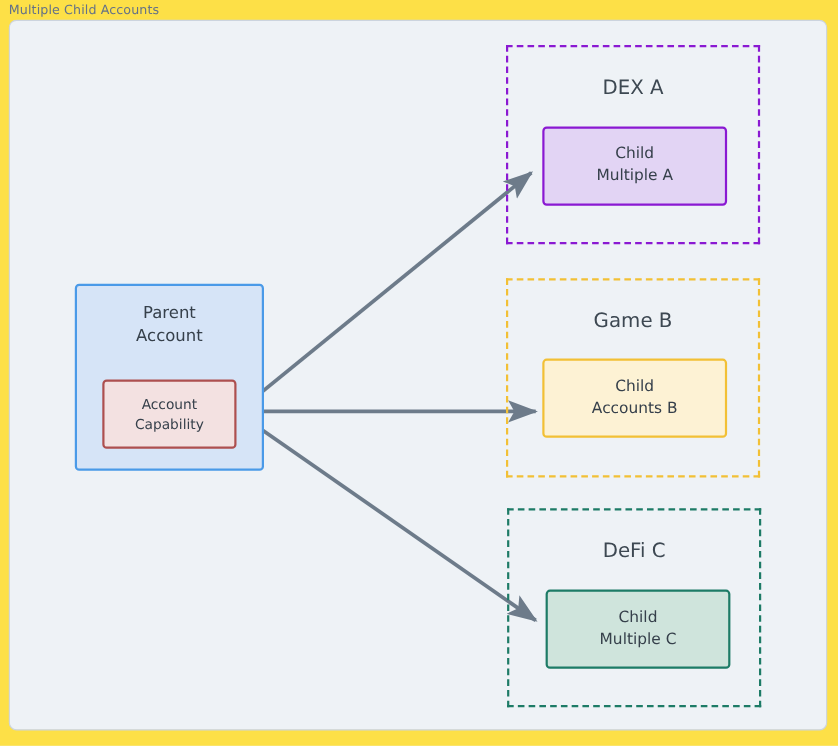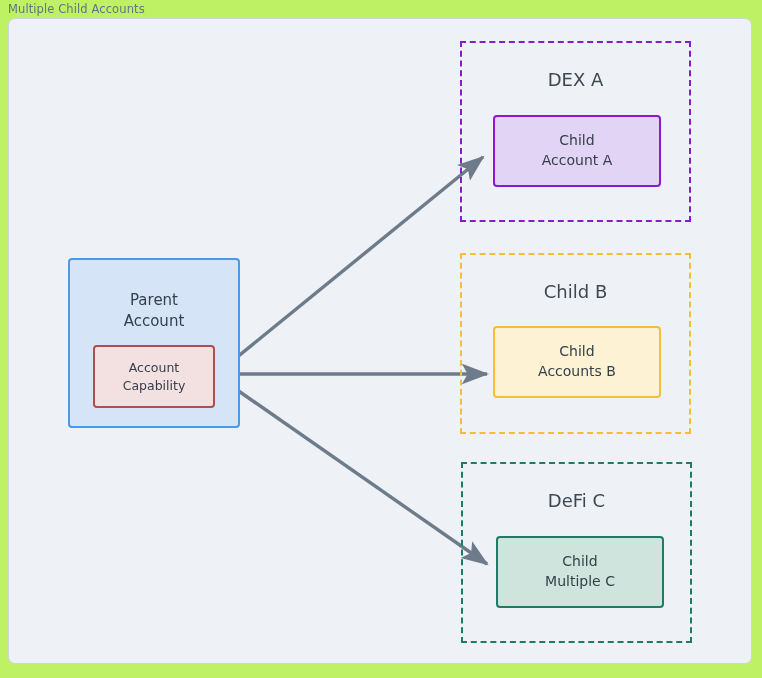--- a/index.html
+++ b/index.html
@@ -11,21 +11,21 @@
     width: 762px;
     height: 678px;
     overflow: hidden;
     font-family: "DejaVu Sans", "Liberation Sans", sans-serif;
   }
 
   #stage {
     position: relative;
     width: 762px;
     height: 678px;
-    background: #bef264;
+    background: #fde047;
   }
 
   
   .frame {
     position: absolute;
     left: 8px;
     top: 18px;
     width: 744px;
     height: 646px;
     box-sizing: border-box;
@@ -72,21 +72,21 @@
 
   
   .n-parent {
     left: 68px;
     top: 258px;
     width: 172px;
     height: 170px;
     background: #d6e4f7;
     border: 2px solid #4a9ae8;
     justify-content: flex-start;
-    padding-top: 30px;
+    padding-top: 14px;
     font-size: 15px;
     color: #36404b;
   }
 
   
   .n-cap {
     left: 93px;
     top: 345px;
     width: 122px;
     height: 63px;
@@ -186,40 +186,40 @@
     <line x1="220" y1="374" x2="487" y2="374" stroke="#6d7b8a" stroke-width="3.4" marker-end="url(#arrowhead)"></line>
 
     <line x1="220" y1="378" x2="487" y2="564" stroke="#6d7b8a" stroke-width="3.4" marker-end="url(#arrowhead)"></line>
   </svg>
 
   <div class="cluster c-dex">
     <div class="cluster-label">DEX A</div>
   </div>
 
   <div class="cluster c-defi">
-    <div class="cluster-label">Child B</div>
+    <div class="cluster-label">Game B</div>
   </div>
 
   <div class="cluster c-game">
     <div class="cluster-label">DeFi C</div>
   </div>
 
   <div class="node n-parent">
     <span class="line">Parent</span>
     <span class="line">Account</span>
   </div>
 
   <div class="node n-cap">
     <span class="line">Account</span>
     <span class="line">Capability</span>
   </div>
 
   <div class="node n-childA">
     <span class="line">Child</span>
-    <span class="line">Account A</span>
+    <span class="line">Multiple A</span>
   </div>
 
   <div class="node n-childB">
     <span class="line">Child</span>
     <span class="line">Accounts B</span>
   </div>
 
   <div class="node n-childC">
     <span class="line">Child</span>
     <span class="line">Multiple C</span>

